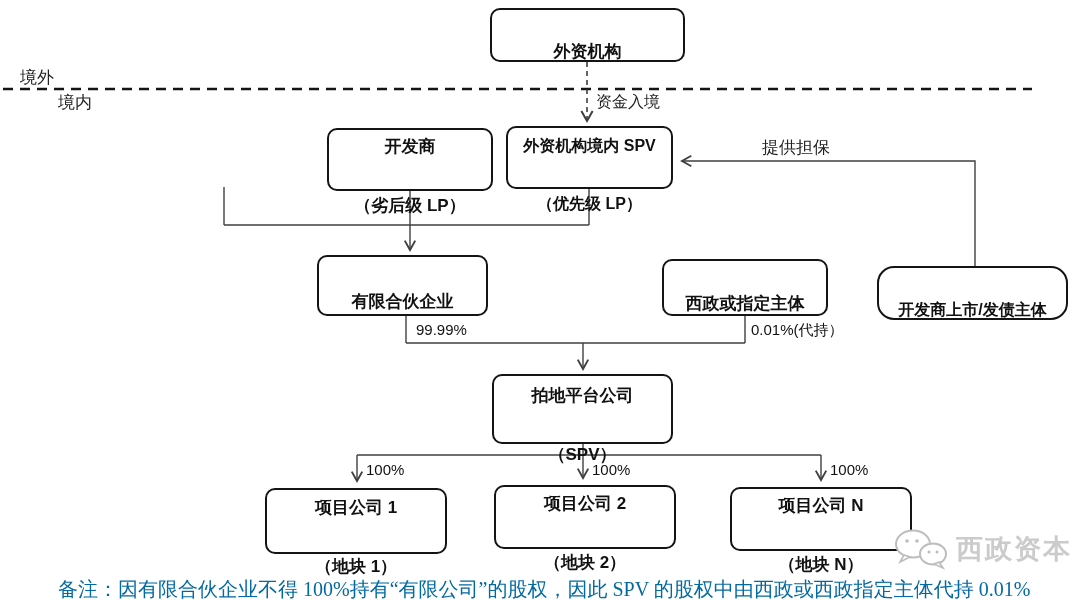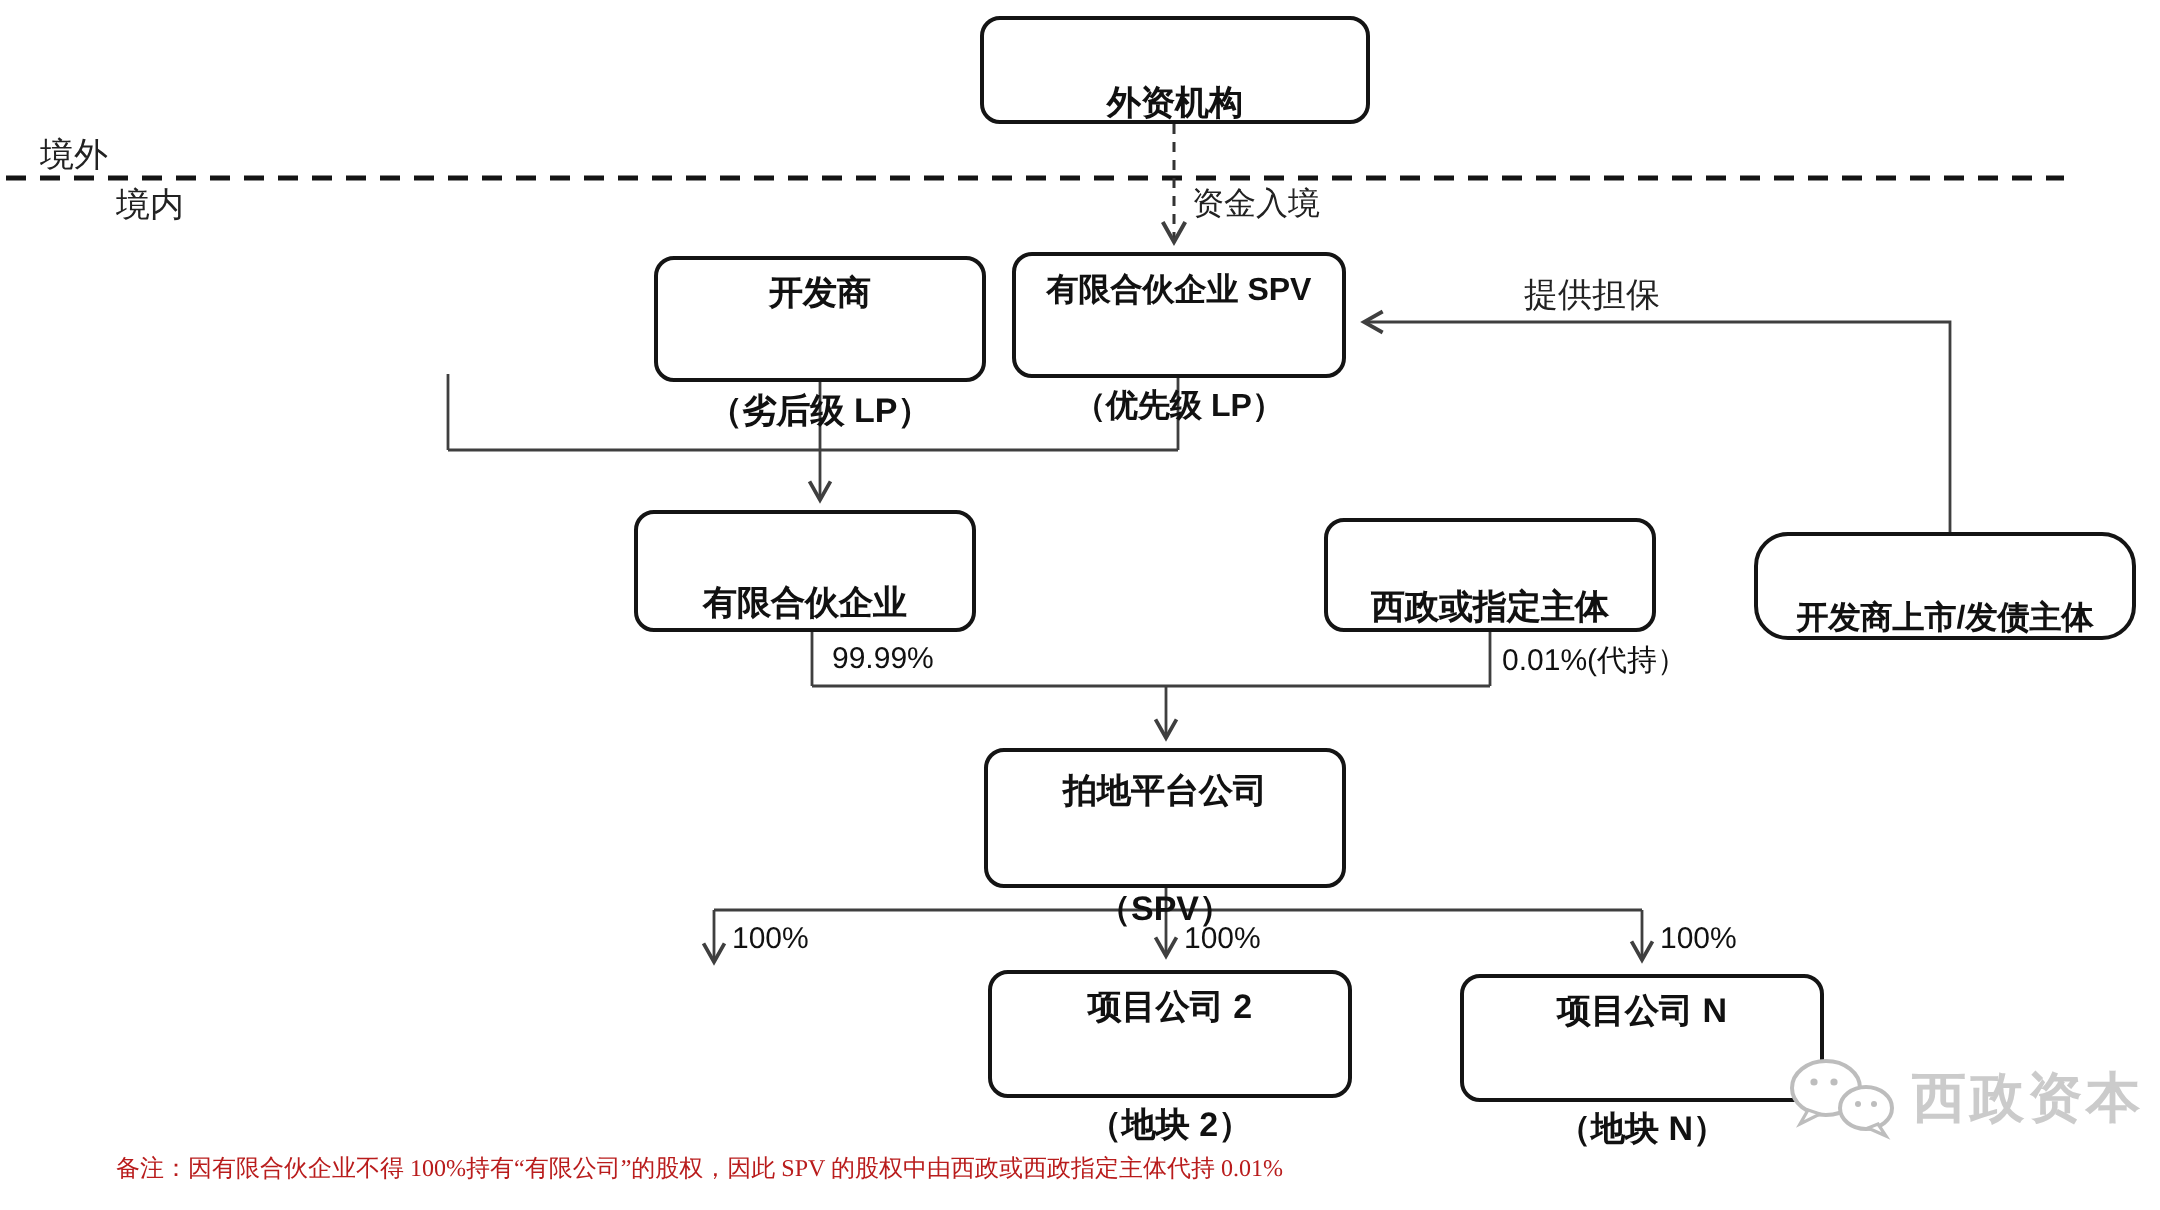--- a/index.html
+++ b/index.html
@@ -19,21 +19,21 @@
     position:absolute;font-family:"Liberation Serif","DejaVu Serif",serif;
     color:#222;font-size:16px;white-space:nowrap;
   }
   .num{
     position:absolute;font-family:"Liberation Sans","DejaVu Sans",sans-serif;
     color:#111;font-size:15px;white-space:nowrap;
   }
   .note{
     position:absolute;left:58px;top:576px;width:980px;
     font-family:"Liberation Serif","DejaVu Serif",serif;
-    font-size:12px;color:#b91c1c;white-space:nowrap;
+    font-size:20px;color:#0369a1;white-space:nowrap;
   }
   .wm{
     position:absolute;left:890px;top:528px;display:flex;align-items:center;gap:6px;
     z-index:5;
   }
   .wm-text{
     font-size:27px;font-weight:bold;color:#cbcbcb;letter-spacing:2px;
     font-family:"Liberation Sans","DejaVu Sans",sans-serif;white-space:nowrap;
   }
 </style>
@@ -78,41 +78,45 @@
     <span>外资机构</span>
   </div>
 
 
   <div class="box" style="left:327px;top:128px;width:166px;height:63px;">
     <span>开发商</span>
     <span>（劣后级 LP）</span>
   </div>
 
   <div class="box" style="left:506px;top:126px;width:167px;height:63px;font-size:16px;">
-    <span>有限合伙企业 SPV</span>
+    <span>外资机构境内 SPV</span>
     <span>（优先级 LP）</span>
   </div>
 
   <div class="box" style="left:877px;top:266px;width:191px;height:54px;font-size:16px;border-radius:17px;">
     <span>开发商上市/发债主体</span>
   </div>
 
   <div class="box" style="left:317px;top:255px;width:171px;height:61px;">
     <span>有限合伙企业</span>
   </div>
 
   <div class="box" style="left:662px;top:259px;width:166px;height:57px;">
     <span>西政或指定主体</span>
   </div>
 
   <div class="box" style="left:492px;top:374px;width:181px;height:70px;">
     <span>拍地平台公司</span>
     <span>（SPV）</span>
   </div>
 
+  <div class="box" style="left:265px;top:488px;width:182px;height:66px;">
+    <span>项目公司 1</span>
+    <span>（地块 1）</span>
+  </div>
 
   <div class="box" style="left:494px;top:485px;width:182px;height:64px;">
     <span>项目公司 2</span>
     <span>（地块 2）</span>
   </div>
 
   <div class="box" style="left:730px;top:487px;width:182px;height:64px;">
     <span>项目公司 N</span>
     <span>（地块 N）</span>
   </div>

